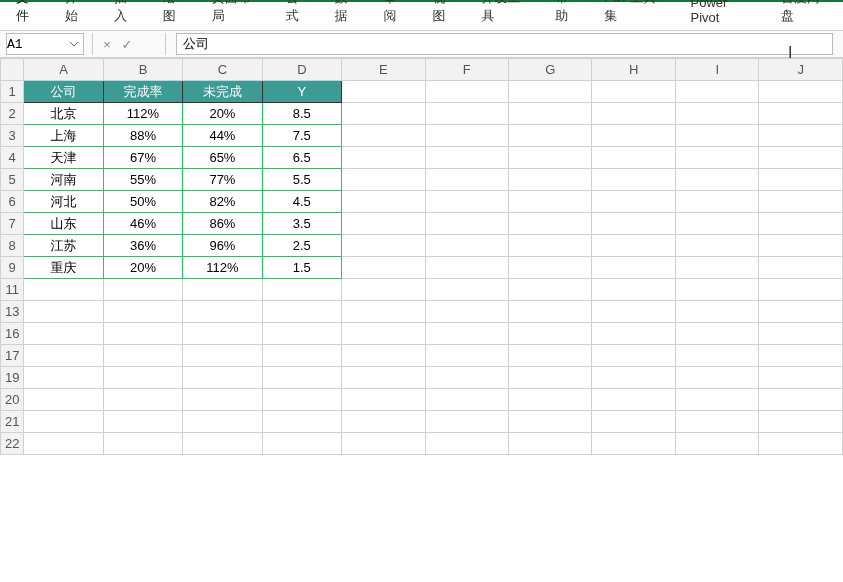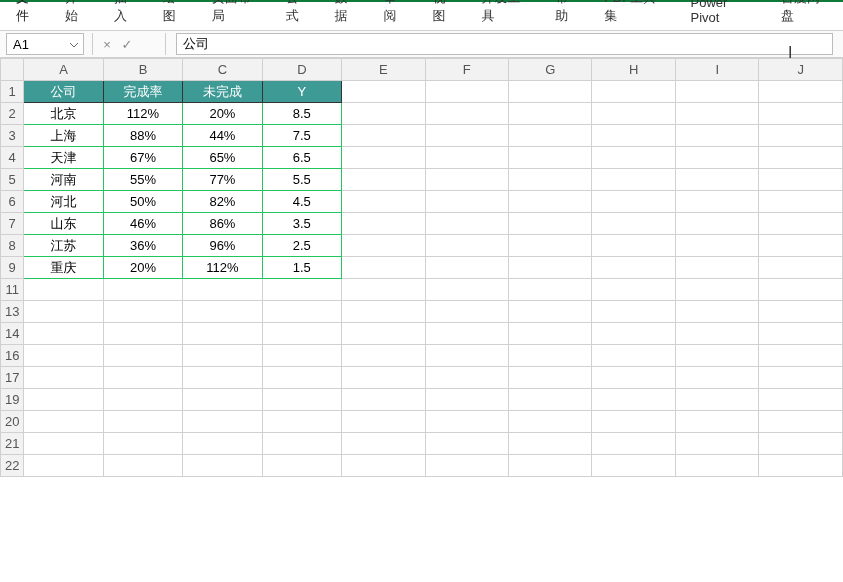--- a/index.html
+++ b/index.html
@@ -36,23 +36,23 @@
     background: #fafafa;
   }
   .name-box {
     width: 78px;
     height: 22px;
     margin-left: 6px;
     border: 1px solid #bcbcbc;
     background: #fff;
     display: flex;
     align-items: center;
-    padding-left: 6px;
     position: relative;
     font-size: 13px;
+    font-family: Liberation Mono, monospace;
   }
   .name-box .chev {
     position: absolute; right: 4px; top: 4px;
     color: #666;
   }
   .fb-sep { width: 1px; height: 22px; background: #ccc; margin: 0 4px 0 8px; }
   .fb-btn { width: 20px; text-align: center; color: #888; cursor: pointer; font-size: 13px; }
   .fx { font-style: italic; font-family: Georgia, serif; color: #666; margin-top: 40px; }
   .formula-input {
     flex: 1;
@@ -325,33 +325,20 @@
           <td class="empty"></td>
           <td class="empty"></td>
           <td class="empty"></td>
           <td class="empty"></td>
           <td class="empty"></td>
           <td class="empty"></td>
           <td class="empty"></td>
           <td class="empty"></td>
         </tr>
         <tr>
-          <th class="rowhdr">14</th>
-          <td class="empty"></td>
-          <td class="empty"></td>
-          <td class="empty"></td>
-          <td class="empty"></td>
-          <td class="empty"></td>
-          <td class="empty"></td>
-          <td class="empty"></td>
-          <td class="empty"></td>
-          <td class="empty"></td>
-          <td class="empty"></td>
-        </tr>
-        <tr>
           <th class="rowhdr">16</th>
           <td class="empty"></td>
           <td class="empty"></td>
           <td class="empty"></td>
           <td class="empty"></td>
           <td class="empty"></td>
           <td class="empty"></td>
           <td class="empty"></td>
           <td class="empty"></td>
           <td class="empty"></td>

